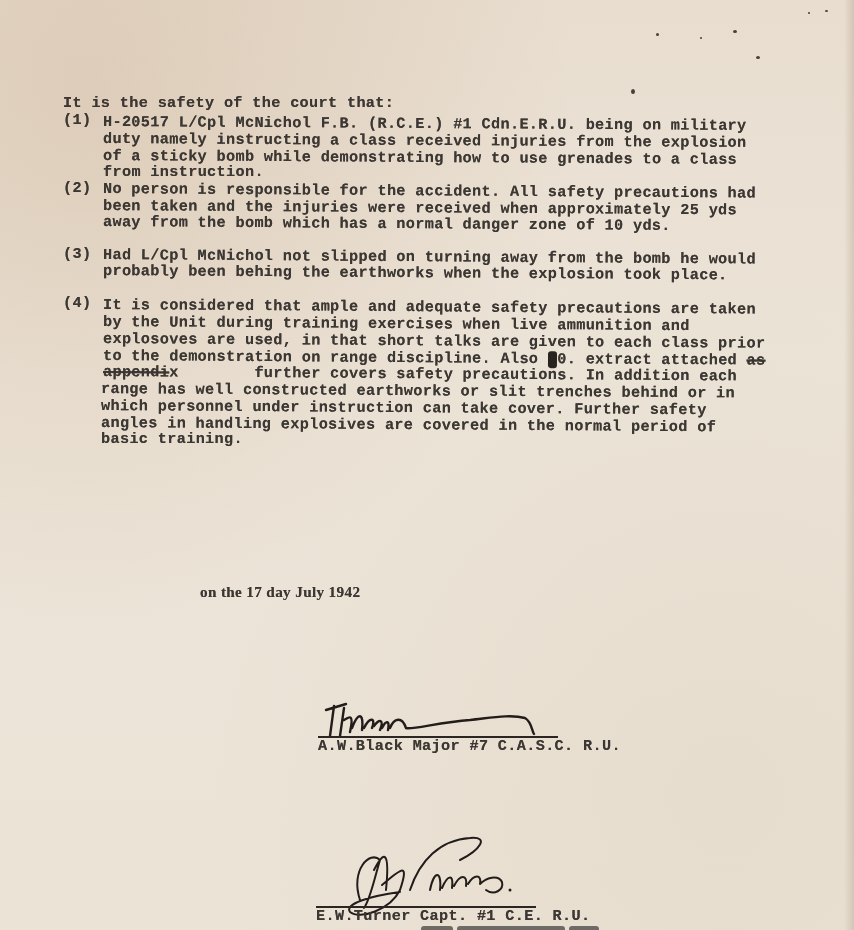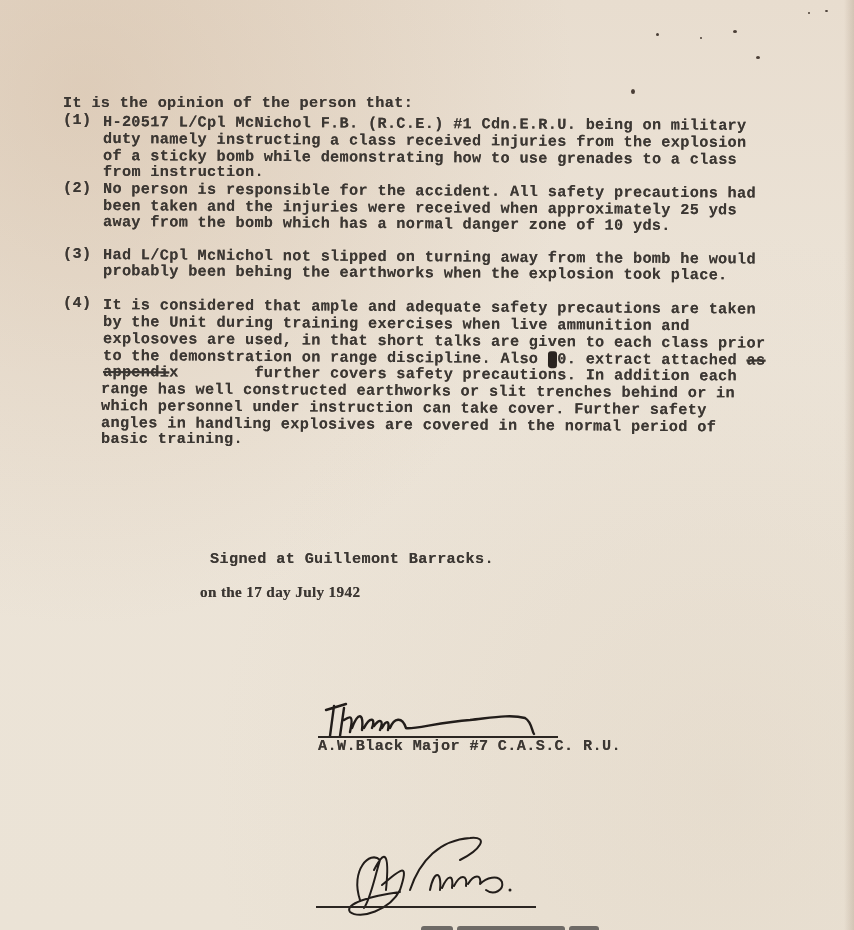--- a/index.html
+++ b/index.html
@@ -80,21 +80,21 @@
   <div class="right-edge"></div>
 
   <div class="speck" style="left:656px;top:33px;width:3px;height:3px;"></div>
   <div class="speck" style="left:700px;top:37px;width:2px;height:2px;"></div>
   <div class="speck" style="left:733px;top:30px;width:4px;height:3px;"></div>
   <div class="speck" style="left:756px;top:56px;width:4px;height:3px;"></div>
   <div class="speck" style="left:631px;top:89px;width:4px;height:5px;"></div>
   <div class="speck" style="left:825px;top:10px;width:3px;height:2px;"></div>
   <div class="speck" style="left:808px;top:12px;width:2px;height:2px;"></div>
 
-  <div class="line" style="left:63px;top:95px;">It is the opinion of the person that:</div>
+  <div class="line" style="left:63px;top:95px;">It is the safety of the court that:</div>
 
   <div class="line" style="left:63px;top:112px;">(1)</div>
   <div class="line" style="left:103px;top:114px;transform:rotate(0.35deg);transform-origin:left;">H-20517 L/Cpl McNichol F.B. (R.C.E.) #1 Cdn.E.R.U. being on military</div>
   <div class="line" style="left:103px;top:131px;transform:rotate(0.35deg);transform-origin:left;">duty namely instructing a class received injuries from the explosion</div>
   <div class="line" style="left:103px;top:148px;transform:rotate(0.35deg);transform-origin:left;">of a sticky bomb while demonstrating how to use grenades to a class</div>
   <div class="line" style="left:103px;top:164px;">from instruction.</div>
 
   <div class="line" style="left:63px;top:180px;">(2)</div>
   <div class="line" style="left:103px;top:181px;transform:rotate(0.4deg);transform-origin:left;">No person is responsible for the accident. All safety precautions had</div>
   <div class="line" style="left:103px;top:198px;transform:rotate(0.4deg);transform-origin:left;">been taken and the injuries were received when approximately 25 yds</div>
@@ -108,35 +108,35 @@
   <div class="line" style="left:103px;top:297px;transform:rotate(0.4deg);transform-origin:left;">It is considered that ample and adequate safety precautions are taken</div>
   <div class="line" style="left:103px;top:314px;transform:rotate(0.4deg);transform-origin:left;">by the Unit during training exercises when live ammunition and</div>
   <div class="line" style="left:103px;top:331px;transform:rotate(0.4deg);transform-origin:left;">explosoves are used, in that short talks are given to each class prior</div>
   <div class="line" style="left:103px;top:348px;transform:rotate(0.4deg);transform-origin:left;"><span>to the demonstration on range discipline. Also </span><span class="blot">D</span><span>0. extract attached </span><span class="strike">as</span></div>
   <div class="line" style="left:103px;top:364px;transform:rotate(0.4deg);transform-origin:left;"><span class="strike">appendi</span><span>x        further covers safety precautions. In addition each</span></div>
   <div class="line" style="left:101px;top:381px;transform:rotate(0.4deg);transform-origin:left;">range has well constructed earthworks or slit trenches behind or in</div>
   <div class="line" style="left:101px;top:398px;transform:rotate(0.4deg);transform-origin:left;">which personnel under instruction can take cover. Further safety</div>
   <div class="line" style="left:101px;top:415px;transform:rotate(0.4deg);transform-origin:left;">angles in handling explosives are covered in the normal period of</div>
   <div class="line" style="left:101px;top:431px;">basic training.</div>
 
-  <div class="line" style="left:210px;top:551px;">Signed at Guillemont Barracks.</div>
   <div class="line" style="left:200px;top:583px;font-family:Liberation Serif, serif;">on the 17 day July 1942</div>
 
   <div class="signature">
     <svg width="260" height="50" style="left:320px;top:698px;" viewBox="0 0 260 50">
       <path d="M10,38 L14,8 M6,12 L26,6 M20,38 L24,10 M24,22 C30,18 34,16 30,34 M32,30 C38,14 44,14 42,32 M44,30 C50,18 56,20 52,30 M54,28 C60,20 64,22 60,32 M62,30 C66,22 70,22 68,32 M70,30 C74,20 82,18 86,30 C92,32 120,24 150,22 C170,20 190,16 205,20 C212,24 212,34 214,36" fill="none" stroke="#221d1a" stroke-width="2.4" stroke-linecap="round" stroke-linejoin="round"></path>
     </svg>
   </div>
   <div class="sig-line" style="left:318px;top:736px;width:240px;"></div>
   <div class="line" style="left:318px;top:738px;">A.W.Black Major #7 C.A.S.C. R.U.</div>
 
   <div class="signature">
     <svg width="220" height="90" style="left:330px;top:830px;" viewBox="0 0 220 90">
       <path d="M30,70 C20,40 40,20 50,30 C44,50 40,70 34,78 M44,40 C54,20 60,20 56,60 M52,55 C70,40 80,30 70,60 C60,80 30,90 20,82 C14,74 40,66 70,62 M80,60 C90,30 110,10 140,8 C160,6 150,20 130,30 M100,60 C104,40 112,40 110,60 M112,58 C118,44 124,44 122,58 M124,56 C130,44 138,44 136,56 M138,54 C144,44 152,44 150,54 C156,48 168,44 172,52 C174,60 164,66 156,60" fill="none" stroke="#221d1a" stroke-width="2" stroke-linecap="round" stroke-linejoin="round"></path>
       <circle cx="180" cy="60" r="1.5" fill="#221d1a"></circle>
     </svg>
   </div>
   <div class="sig-line" style="left:316px;top:906px;width:220px;"></div>
+  <div class="line" style="left:316px;top:908px;">E.W.Turner Capt. #1 C.E. R.U.</div>
 
   <div class="bottom-bars" style="left:421px;width:32px;"></div>
   <div class="bottom-bars" style="left:457px;width:108px;"></div>
   <div class="bottom-bars" style="left:569px;width:30px;"></div>
 </div>
 
 </body></html>

